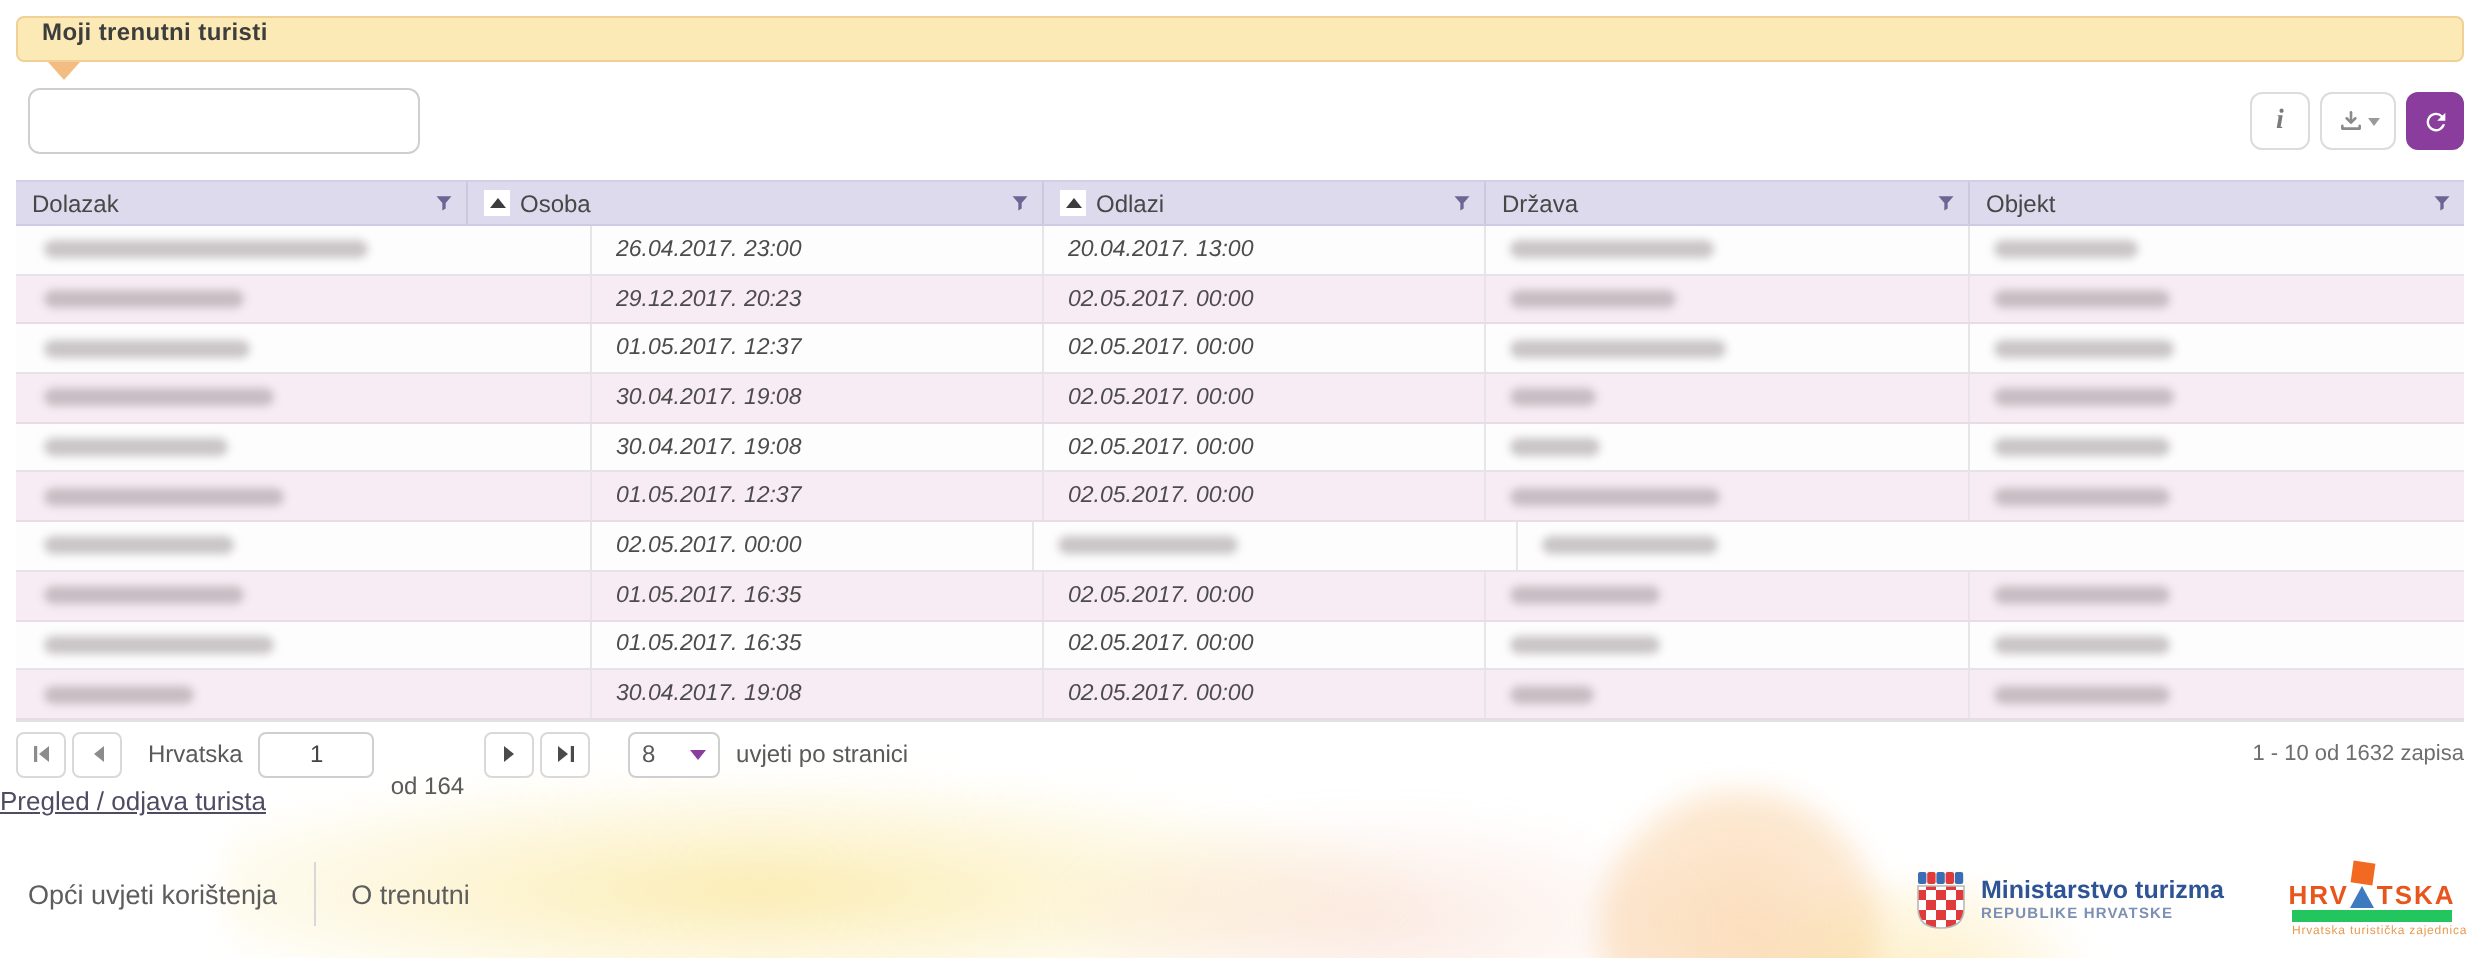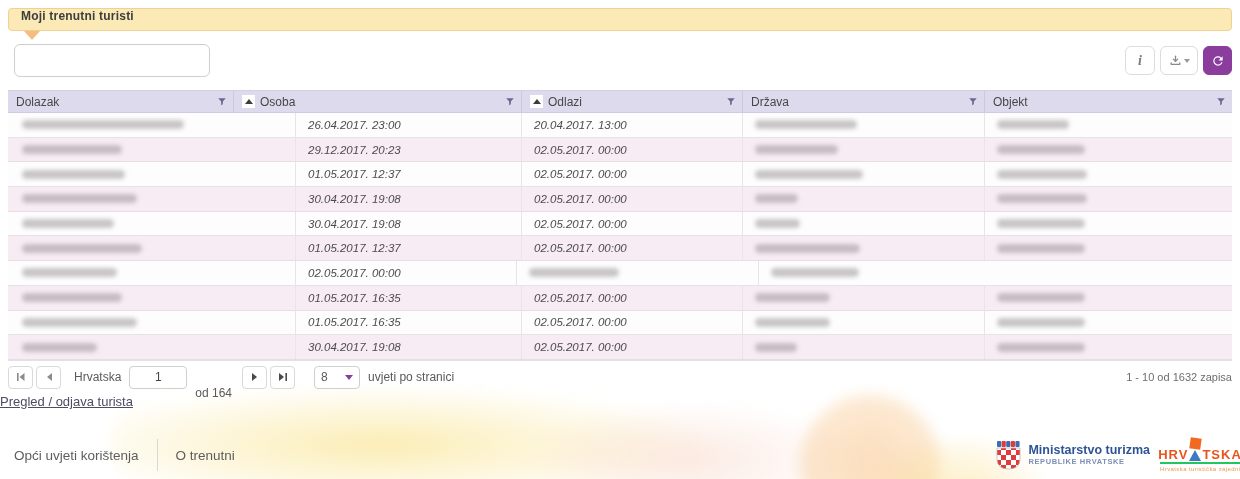--- a/index.html
+++ b/index.html
@@ -74,34 +74,34 @@
   .pg-select { width:46px; height:23px; border:1px solid #cfcfcf; border-radius:4px; background:#fff;
                display:flex; align-items:center; justify-content:space-between; padding:0 6px; margin:0 8px 0 16px; cursor:pointer; }
   .pg-caret { width:0; height:0; border-left:4px solid transparent; border-right:4px solid transparent; border-top:5px solid #8a3d9c; }
   .pg-range { margin-left:auto; font-size:11px; color:#6e6e6e; }
 
   
   .action-row { position:absolute; left:0; right:15px; top:392px; text-align:left; }
   .action-link { font-size:13px; color:#4f4b63; text-decoration:underline; cursor:pointer; }
 
   
-  .footer { position:absolute; left:0; right:0; bottom:0; height:48px; display:flex; align-items:center; }
+  .footer { position:absolute; left:0; right:0; bottom:0; height:48px; display:flex; align-items:flex-start; }
   .f-links { display:flex; align-items:center; margin-left:14px; gap:18px; }
   .f-link { font-size:13.5px; color:#5d5d5d; cursor:pointer; }
   .f-div { width:1px; height:32px; background:#d8d8d8; }
-  .f-logos { margin-left:auto; display:flex; align-items:center; gap:10px; }
+  .f-logos { margin-left:auto; margin-right:14px; display:flex; align-items:center; gap:34px; }
 
   .ministry { display:flex; align-items:center; gap:7px; }
   .min-text .l1 { font-size:12.5px; color:#2f5496; font-weight:bold; line-height:13px; }
   .min-text .l2 { font-size:7.5px; color:#7c8fb4; letter-spacing:.6px;font-weight:bold; }
 
   .htz { position:relative; width:80px; text-align:center; padding-top:10px; }
   .htz-square { position:absolute; left:30px; top:0px; width:11px; height:11px; background:#f26a21; transform:rotate(8deg); }
   .htz-name { display:flex; align-items:flex-end; justify-content:center; font-weight:bold; font-size:13px;
-              color:#e8551d; letter-spacing:1px; line-height:13px; border-bottom:2px solid #22c55e; padding-bottom:1px; }
+              color:#e8551d; letter-spacing:1px; line-height:13px; border-bottom:6px solid #22c55e; padding-bottom:1px; }
   .htz-a { width:0; height:0; border-left:6px solid transparent; border-right:6px solid transparent;
            border-bottom:11px solid #3d7abf; margin:0 1px; }
   .htz-tagline { font-size:6px; color:#e89a52; margin-top:2px; letter-spacing:.4px; white-space:nowrap; }
 </style>
 </head>
 <body>
 
 <div class="stage">
   <div class="blobs">
     <div class="blob blob1"></div>

